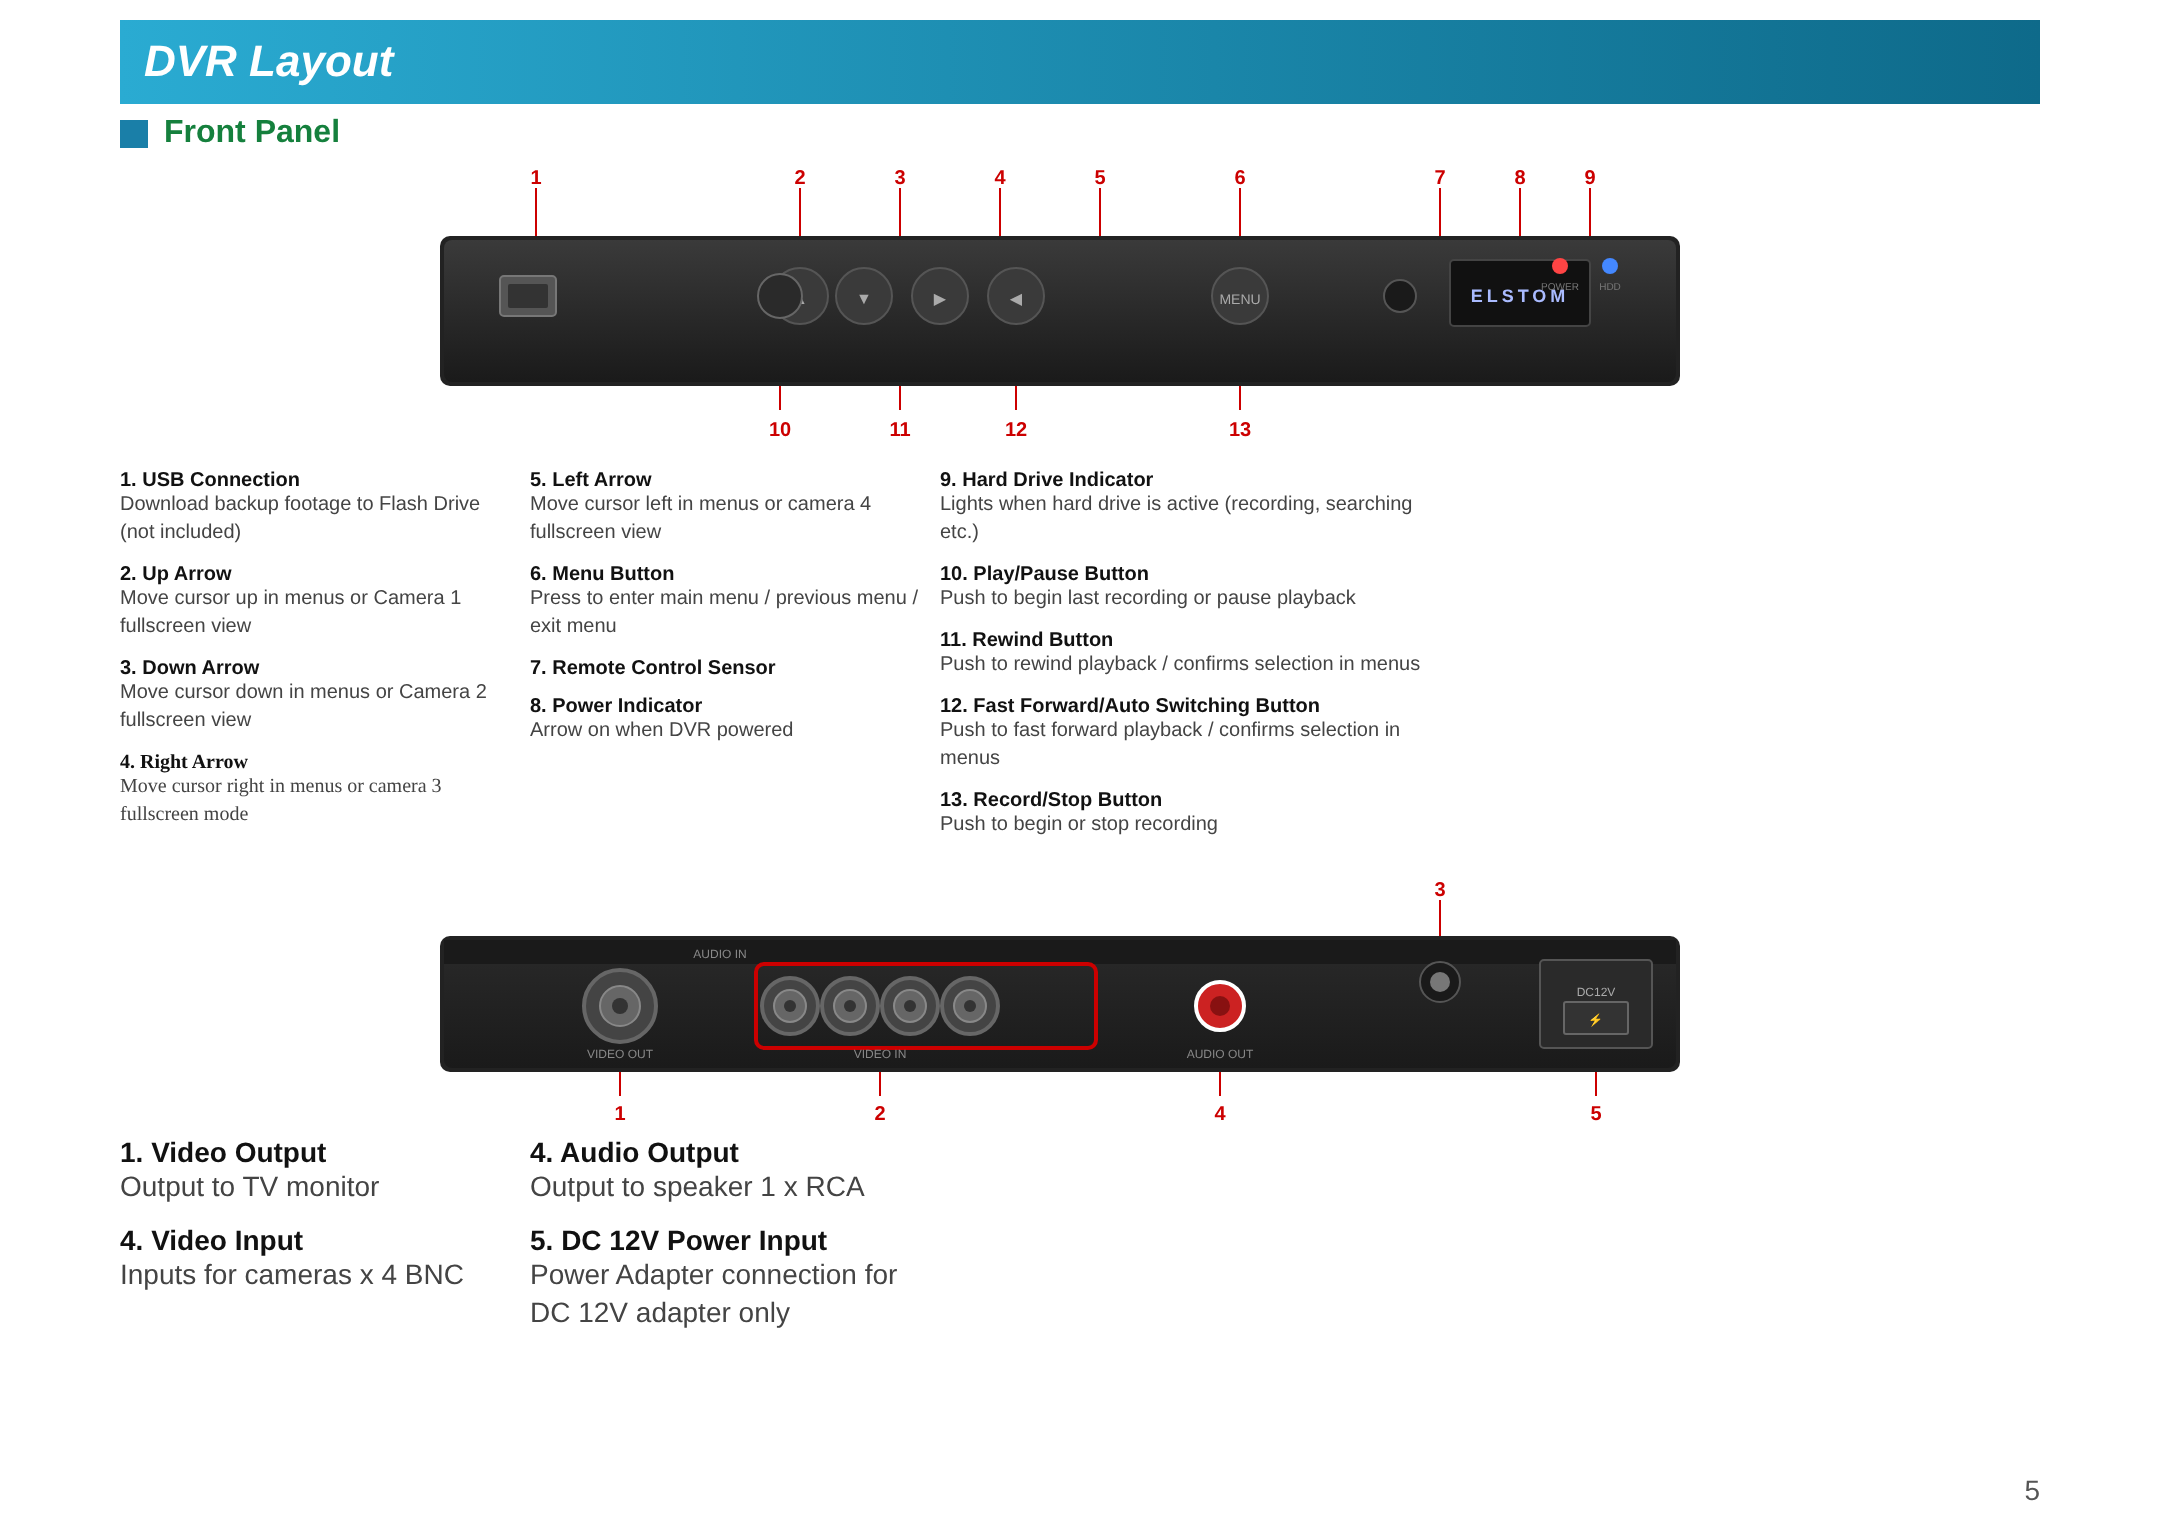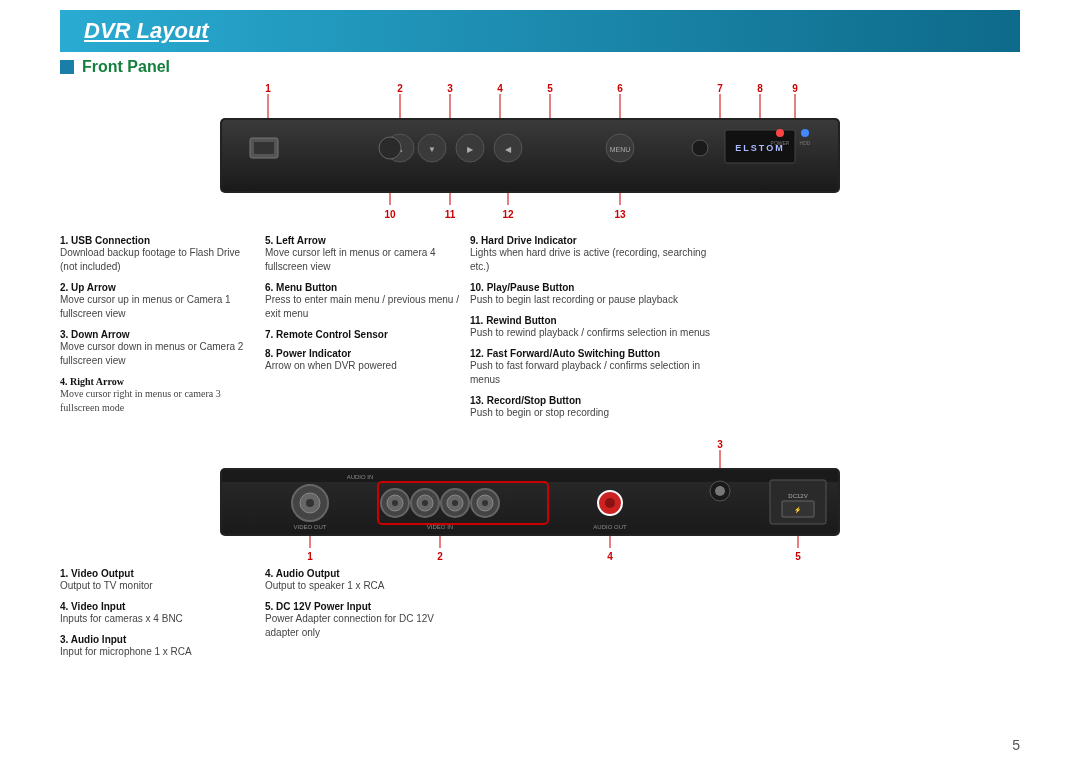--- a/index.html
+++ b/index.html
@@ -11,21 +11,21 @@
       font-size: 11px;
       color: #333;
       overflow: hidden;
     }
   </style>
 </head>
 <body>
 
 <div style="position:relative; width:1080px; height:763px; background:#fff; font-family: Arial, sans-serif;">
 
-  <div style="background: linear-gradient(to right, #2aabd2, #0e6a8a); color:white; font-size:22px; font-weight:bold; font-style:italic; padding:8px 24px; margin:10px 60px 0 60px;text-decoration:underline;">
+  <div style="background: linear-gradient(to right, #2aabd2, #0e6a8a); color:white; font-size:22px; font-weight:bold; font-style:italic; padding:8px 12px; margin:10px 60px 0 60px;">
     <span>DVR Layout</span>
   </div>
 
   <div style="padding: 6px 60px;">
 
     <div style="margin-bottom:6px;">
       <div style="display:flex; align-items:center; gap:8px; font-size:16px; font-weight:bold; color:#15803d; margin-bottom:4px;">
         <span style="width:14px; height:14px; background:#1a7fa8; display:inline-block;"></span>
         <span>Front Panel</span>
       </div>
@@ -224,34 +224,30 @@
           <line x1="450" y1="100" x2="450" y2="112" stroke="#cc0000" stroke-width="1"></line>
           <line x1="638" y1="100" x2="638" y2="112" stroke="#cc0000" stroke-width="1"></line>
 
           <text x="150" y="124" fill="#cc0000" font-size="10" font-weight="bold" text-anchor="middle">1</text>
           <text x="280" y="124" fill="#cc0000" font-size="10" font-weight="bold" text-anchor="middle">2</text>
           <text x="450" y="124" fill="#cc0000" font-size="10" font-weight="bold" text-anchor="middle">4</text>
           <text x="638" y="124" fill="#cc0000" font-size="10" font-weight="bold" text-anchor="middle">5</text>
         </svg>
       </div>
 
-      <div style="display:grid; grid-template-columns: 195px 195px 250px; gap: 12px 10px; font-size:10px; margin-top:2px;">
+      <div style="display:grid; grid-template-columns: 195px 195px 250px; gap: 12px 10px; font-size:14px; margin-top:2px;">
 
         <div>
           <div style="margin-bottom:8px;">
             <div style="font-weight:bold; color:#111;">1. Video Output</div>
             <div style="color:#444; line-height:1.4;">Output to TV monitor</div>
           </div>
           <div style="margin-bottom:8px;">
             <div style="font-weight:bold; color:#111;">4. Video Input</div>
             <div style="color:#444; line-height:1.4;">Inputs for cameras x 4 BNC</div>
-          </div>
-          <div style="margin-bottom:8px;">
-            <div style="font-weight:bold; color:#111;">3. Audio Input</div>
-            <div style="color:#444; line-height:1.4;">Input for microphone 1 x RCA</div>
           </div>
         </div>
 
         <div>
           <div style="margin-bottom:8px;">
             <div style="font-weight:bold; color:#111;">4. Audio Output</div>
             <div style="color:#444; line-height:1.4;">Output to speaker 1 x RCA</div>
           </div>
           <div style="margin-bottom:8px;">
             <div style="font-weight:bold; color:#111;">5. DC 12V Power Input</div>

